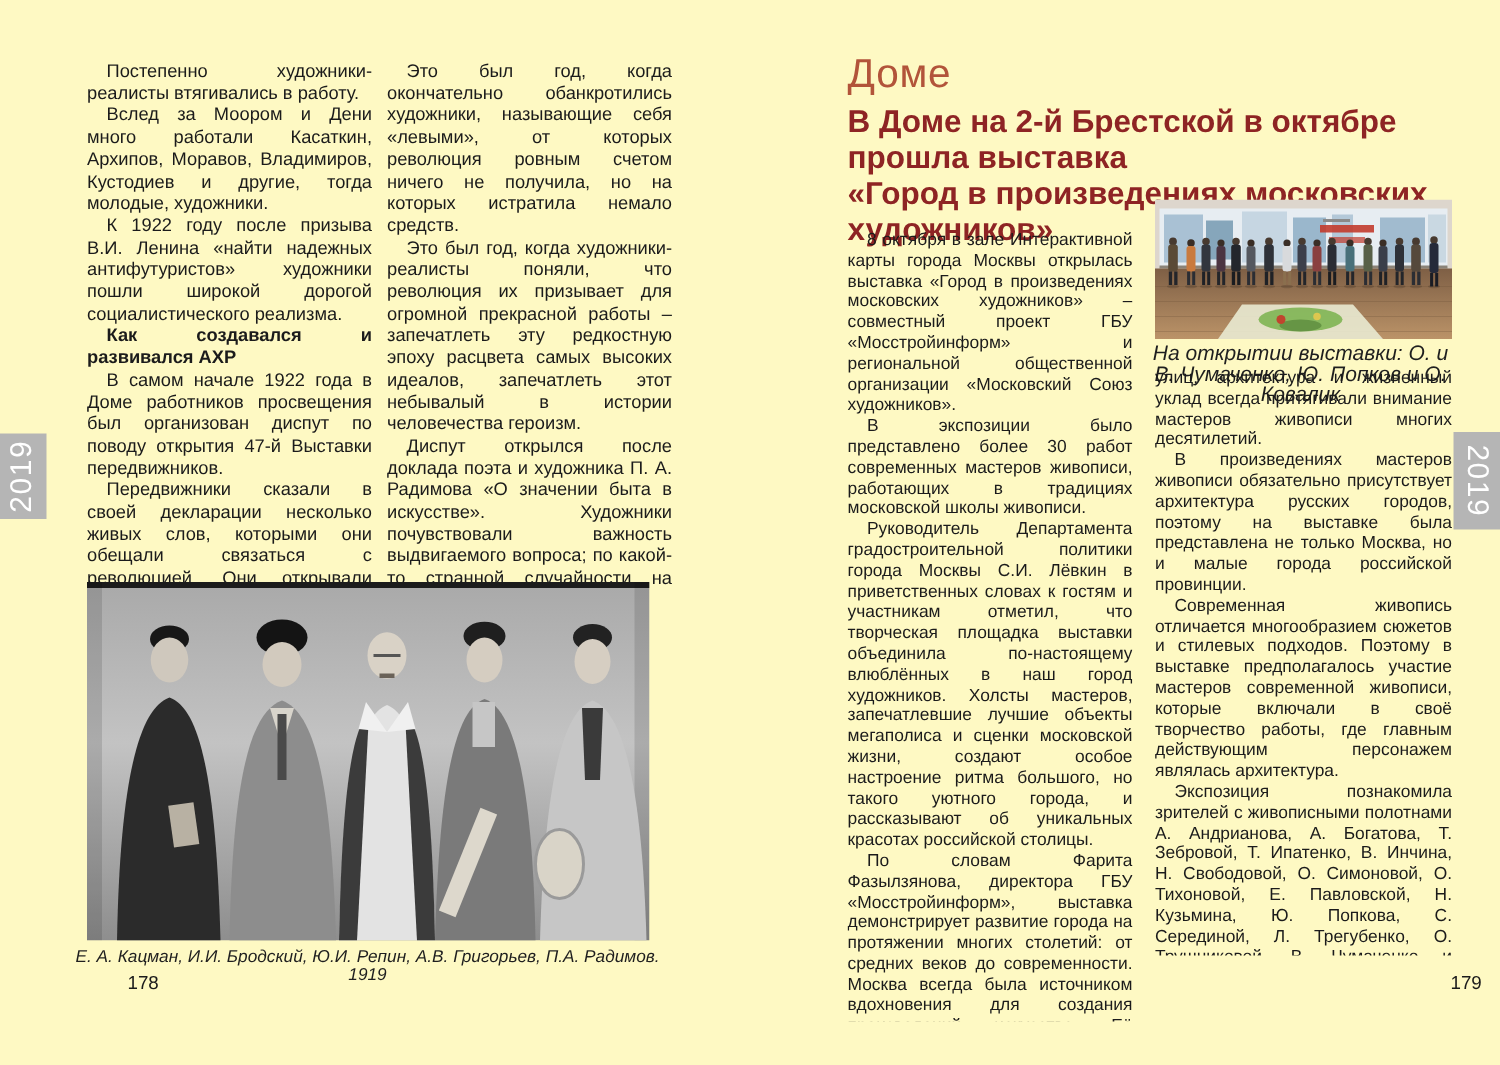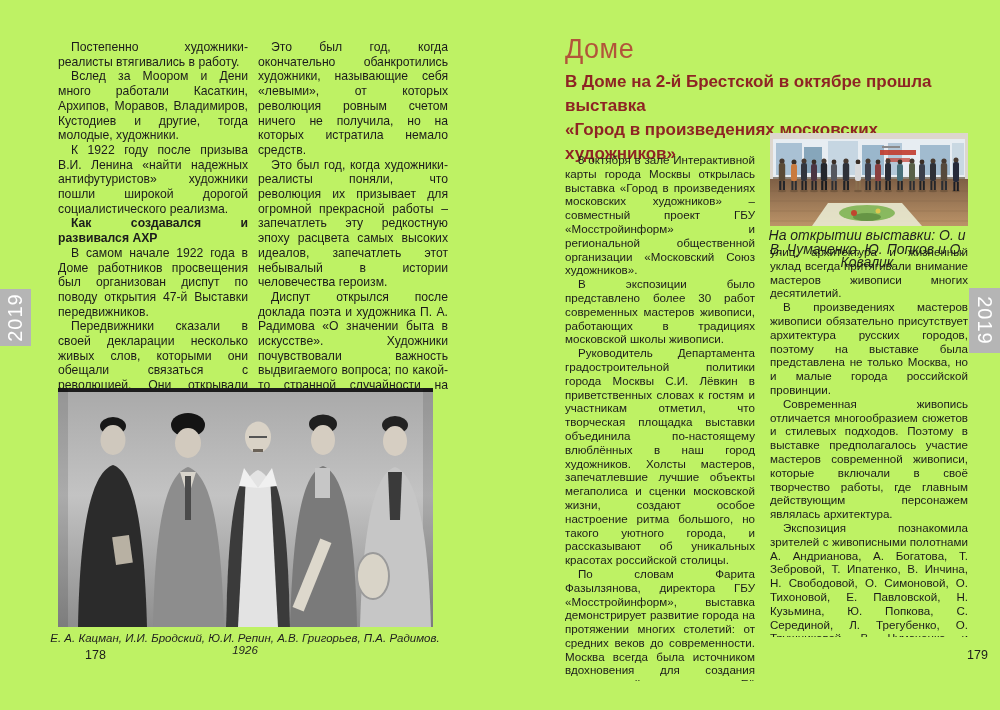--- a/index.html
+++ b/index.html
@@ -1,21 +1,21 @@
 <!DOCTYPE html>
 <html lang="ru"><head>
 <meta charset="utf-8">
 <style>
   html,body{margin:0;padding:0;}
   body{
     width:1000px;height:710px;background:#ffffff;
     font-family:"Liberation Sans","DejaVu Sans",sans-serif;
     color:#1b1b1b;position:relative;overflow:hidden;
   }
-  .spread{position:absolute;inset:0;background:#bef264;}
+  .spread{position:absolute;inset:0;background:#fef9c3;}
 
   
   .col{position:absolute;text-align:justify;overflow:hidden;}
   .page-left .col{font-size:12.2px;line-height:14.7px;}
   .page-right .col{font-size:11.6px;line-height:13.8px;}
   .para{margin:0;text-indent:13px;hyphens:auto;-webkit-hyphens:auto;}
   .para.bold{font-weight:bold;}
   .para.no-indent{text-indent:0;}
 
   
@@ -25,21 +25,21 @@
   .bw-photo svg{display:block;width:100%;height:100%;}
   .lp-caption{position:absolute;left:50px;top:632px;width:390px;text-align:center;
     font-style:italic;font-size:11.5px;color:#1f1f1f;}
   .page-num{position:absolute;font-size:12.5px;color:#1b1b1b;margin-left:39px;}
   .pn-left{left:46px;top:648px;}
   .pn-right{left:928px;top:648px;}
 
   
   .rp-title{position:absolute;left:565px;top:34px;font-size:27px;font-weight:400;
     color:#b2543a;letter-spacing:.5px;}
-  .rp-headline{position:absolute;left:565px;top:70px;width:410px;font-size:17px;
+  .rp-headline{position:absolute;left:565px;top:70px;width:410px;font-size:21px;
     font-weight:bold;color:#8e2424;line-height:24px;}
   .rp-col1{left:565px;top:126px;width:190px;height:528px;margin-top:27px;}
   .rp-col2{left:770px;top:245px;width:198px;height:392px;}
   .color-photo{position:absolute;left:770px;top:133px;width:198px;height:93px;}
   .color-photo svg{display:block;width:100%;height:100%;}
   .rp-caption{position:absolute;left:764px;top:229px;width:206px;text-align:center;
     font-style:italic;font-size:14px;line-height:13.5px;color:#1f1f1f;}
 
   
   .year-tab{position:absolute;width:31px;background:#b5b5b5;
@@ -122,21 +122,21 @@
 
         <g>
           <ellipse cx="337" cy="37" rx="13" ry="9" fill="#222222"></ellipse>
           <ellipse cx="337" cy="53" rx="12" ry="15" fill="#d6cec2"></ellipse>
           <path d="M302,239 C305,134 317,86 337,79 C357,86 370,134 373,239 Z" fill="#c6c6c6"></path>
           <path d="M330,84 L344,84 L342,132 L332,132 Z" fill="#3a3a3a"></path>
           <ellipse cx="315" cy="188" rx="16" ry="23" fill="#d9d4c8" stroke="#9a9a9a" stroke-width="2"></ellipse>
         </g>
       </svg>
     </div>
-    <div class="lp-caption">Е. А. Кацман, И.И. Бродский, Ю.И. Репин, А.В. Григорьев, П.А. Радимов. 1926</div>
+    <div class="lp-caption">Е. А. Кацман, И.И. Бродский, Ю.И. Репин, А.В. Григорьев, П.А. Радимов. 1919</div>
 
     <div class="page-num pn-left">178</div>
   </div>
 
   <div class="page-right">
 
     <div class="rp-title">Доме</div>
     <div class="rp-headline">
       <div>В Доме на 2-й Брестской в октябре прошла выставка</div>
       <div>«Город в произведениях московских художников»</div>

